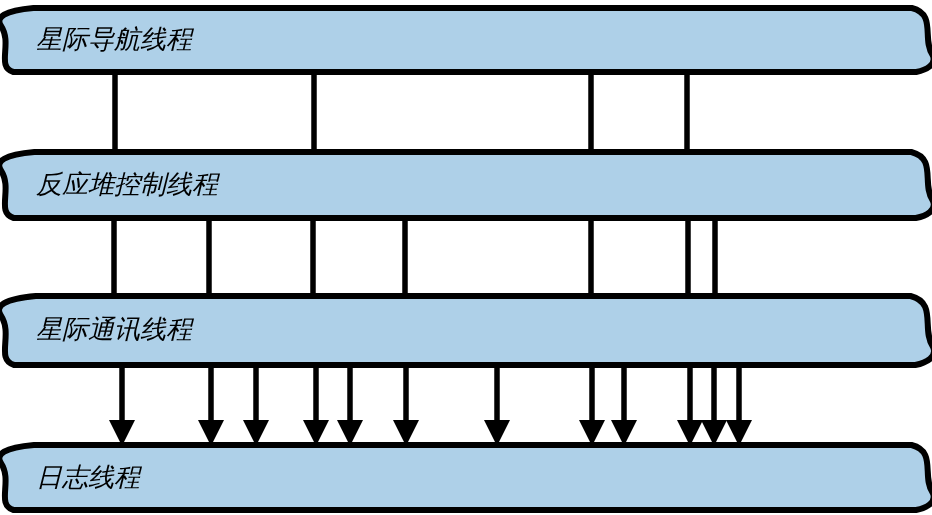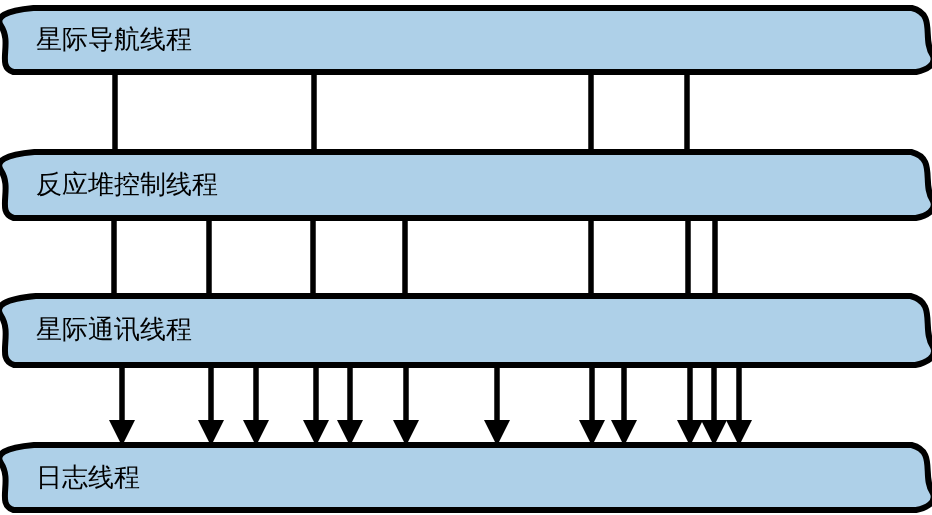--- a/index.html
+++ b/index.html
@@ -10,20 +10,21 @@
   }
   body {
     font-family: "Liberation Sans", "DejaVu Sans", sans-serif;
   }
   #canvas-wrap {
     position: relative;
     width: 932px;
     height: 515px;
     background: #ffffff;
     overflow: hidden;
+    font-style: italic;
   }
   #diagram-svg {
     position: absolute;
     left: 0;
     top: 0;
     display: block;
   }
   .lane-label {
     font-family: "Liberation Sans", "DejaVu Sans", sans-serif;
     font-size: 26px;

